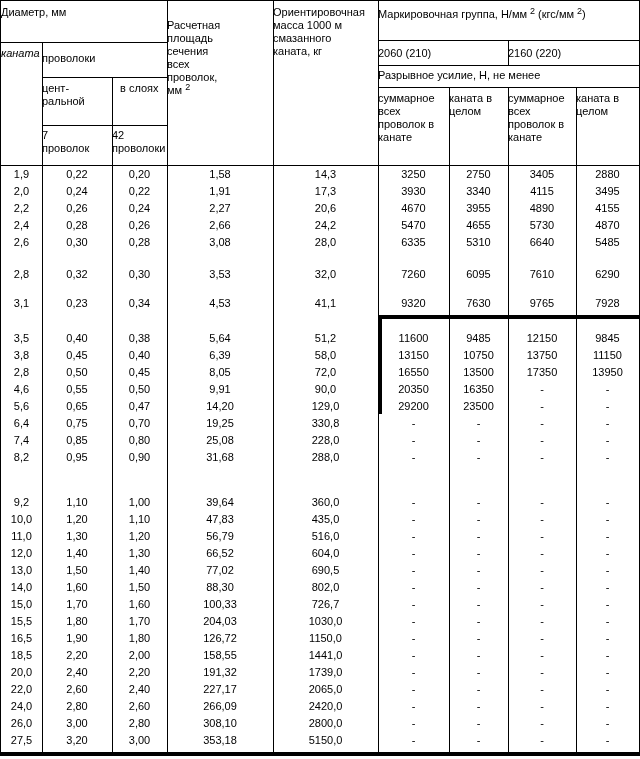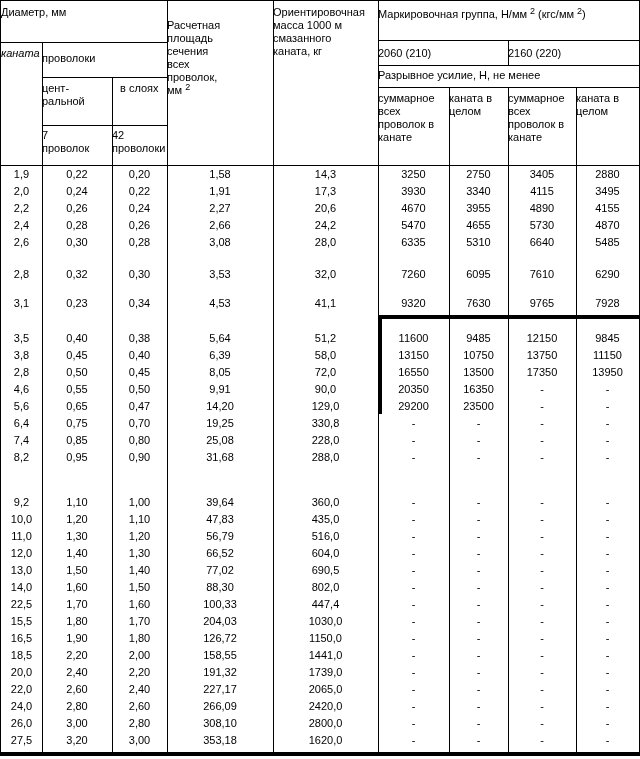--- a/index.html
+++ b/index.html
@@ -340,25 +340,25 @@
         <div>1,60</div>
         <div>1,50</div>
         <div>88,30</div>
         <div>802,0</div>
         <div>-</div>
         <div>-</div>
         <div>-</div>
         <div>-</div>
       </div>
       <div class="trow">
-        <div>22,5</div>
+        <div>15,0</div>
         <div>1,70</div>
         <div>1,60</div>
         <div>100,33</div>
-        <div>447,4</div>
+        <div>726,7</div>
         <div>-</div>
         <div>-</div>
         <div>-</div>
         <div>-</div>
       </div>
       <div class="trow">
         <div>15,5</div>
         <div>1,80</div>
         <div>1,70</div>
         <div>204,03</div>
@@ -432,21 +432,21 @@
         <div>-</div>
         <div>-</div>
         <div>-</div>
         <div>-</div>
       </div>
       <div class="trow">
         <div>27,5</div>
         <div>3,20</div>
         <div>3,00</div>
         <div>353,18</div>
-        <div>1620,0</div>
+        <div>5150,0</div>
         <div>-</div>
         <div>-</div>
         <div>-</div>
         <div>-</div>
       </div>
     </div>
 
   <div class="thick" style="left:377px; top:314px; width:261px; height:4px;"></div>
   <div class="thick" style="left:377px; top:314px; width:4px; height:99px;"></div>
 

